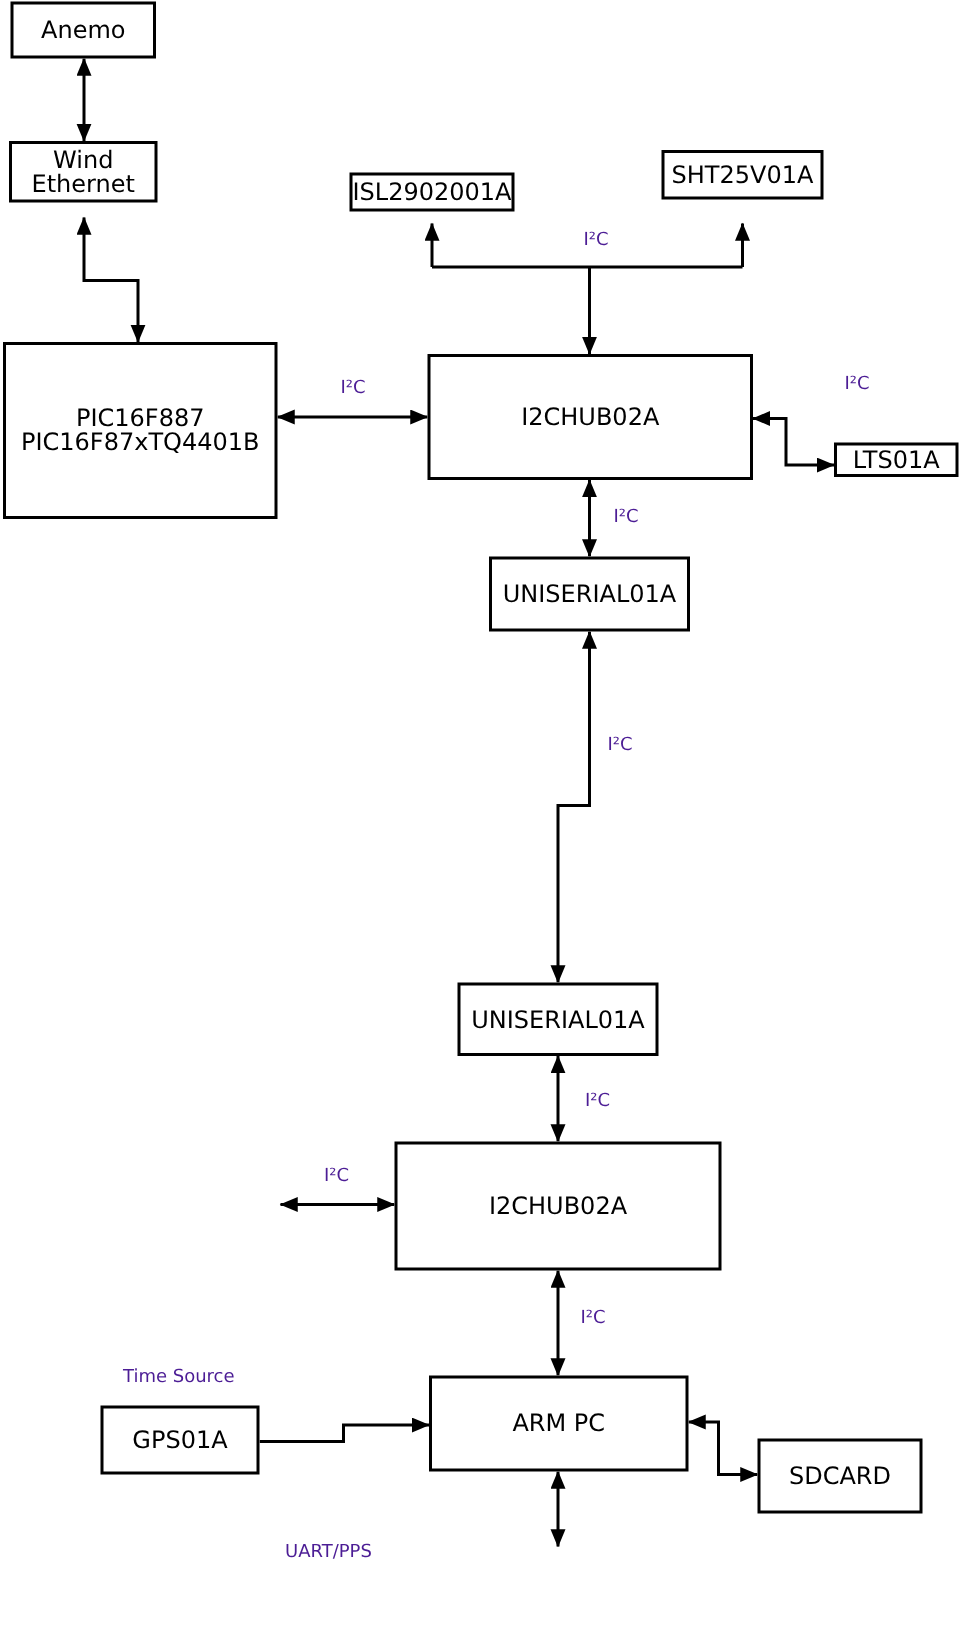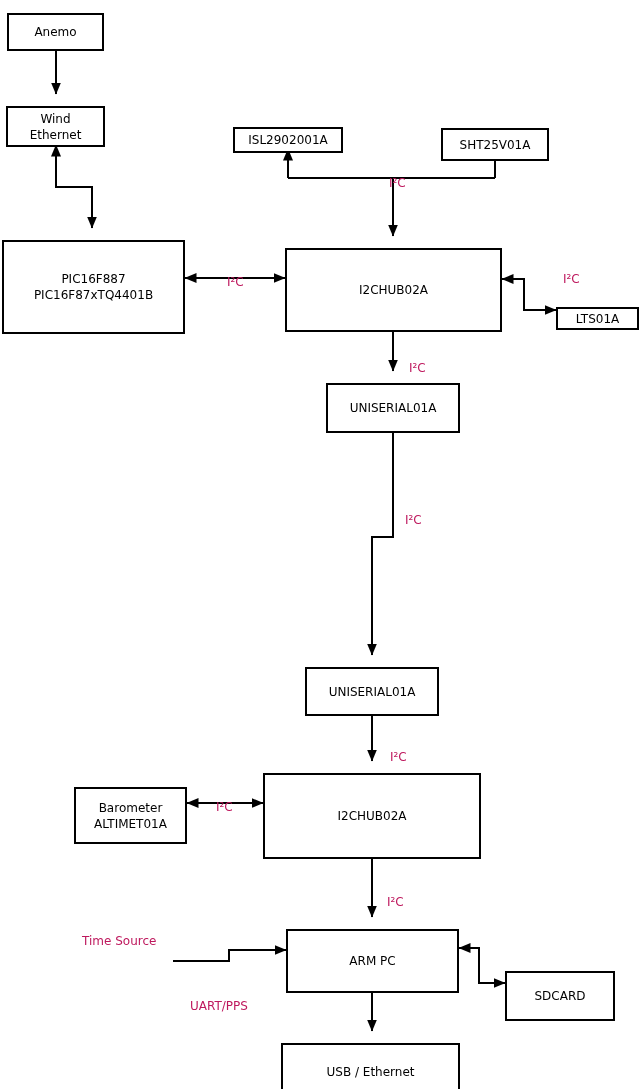--- a/index.html
+++ b/index.html
@@ -4,24 +4,24 @@
 <style>
   html,body{margin:0;padding:0;background:#ffffff;}
   .canvas{
     position:relative;width:640px;height:1089px;background:#ffffff;
     font-family:"DejaVu Sans","Liberation Sans",sans-serif;color:#000000;overflow:hidden;
   }
   .wires{position:absolute;left:0;top:0;width:640px;height:1089px;}
   .node{
     position:absolute;box-sizing:border-box;border:2px solid #000000;background:#ffffff;
     display:flex;flex-direction:column;align-items:center;justify-content:center;
-    text-align:center;font-size:12px;line-height:16px;white-space:nowrap;margin-top:12px;
+    text-align:center;font-size:16px;line-height:16px;white-space:nowrap;
   }
   .edge-label{
-    position:absolute;font-size:12px;line-height:13px;white-space:nowrap;color:#be185d;margin-top:24px;
+    position:absolute;font-size:12px;line-height:13px;white-space:nowrap;color:#4c1d95;
   }
 </style>
 </head>
 <body>
 
 <div class="canvas">
 
   <svg class="wires" width="640" height="1089" viewBox="0 0 640 1089">
     <defs>
       <marker id="ah" markerUnits="userSpaceOnUse" markerWidth="14" markerHeight="12" refX="11.5" refY="5" orient="auto-start-reverse">
@@ -50,30 +50,30 @@
 
   <div class="node" style="left:7px;top:1px;width:97px;height:38px">
     <span>Anemo</span>
   </div>
 
   <div class="node" style="left:6px;top:94px;width:99px;height:41px">
     <span>Wind</span>
     <span>Ethernet</span>
   </div>
 
-  <div class="node" style="left:2px;top:228px;width:183px;height:94px">
+  <div class="node" style="left:2px;top:228px;width:183px;height:118px">
     <span>PIC16F887</span>
     <span>PIC16F87xTQ4401B</span>
   </div>
 
   <div class="node" style="left:233px;top:115px;width:110px;height:26px">
     <span>ISL2902001A</span>
   </div>
 
-  <div class="node" style="left:441px;top:116px;width:108px;height:33px">
+  <div class="node" style="left:441px;top:100px;width:108px;height:33px">
     <span>SHT25V01A</span>
   </div>
 
   <div class="node" style="left:285px;top:236px;width:217px;height:84px">
     <span>I2CHUB02A</span>
   </div>
 
   <div class="node" style="left:556px;top:295px;width:83px;height:23px">
     <span>LTS01A</span>
   </div>
@@ -83,42 +83,38 @@
   </div>
 
   <div class="node" style="left:305px;top:655px;width:134px;height:49px">
     <span>UNISERIAL01A</span>
   </div>
 
   <div class="node" style="left:263px;top:761px;width:218px;height:86px">
     <span>I2CHUB02A</span>
   </div>
 
-  <div class="node" style="left:74px;top:775px;width:113px;height:57px">
-    <span>Barometer</span>
-    <span>ALTIMET01A</span>
+
+  <div class="node" style="left:67px;top:937px;width:106px;height:46px">
+    <span>GPS01A</span>
   </div>
-
 
   <div class="node" style="left:286px;top:917px;width:173px;height:64px">
     <span>ARM PC</span>
   </div>
 
   <div class="node" style="left:505px;top:959px;width:110px;height:50px">
     <span>SDCARD</span>
   </div>
 
-  <div class="node" style="left:281px;top:1031px;width:179px;height:57px">
-    <span>USB / Ethernet</span>
-  </div>
 
   <div class="edge-label" style="left:389px;top:153px">I²C</div>
   <div class="edge-label" style="left:227px;top:252px">I²C</div>
   <div class="edge-label" style="left:563px;top:249px">I²C</div>
   <div class="edge-label" style="left:409px;top:338px">I²C</div>
   <div class="edge-label" style="left:405px;top:490px">I²C</div>
   <div class="edge-label" style="left:390px;top:727px">I²C</div>
   <div class="edge-label" style="left:216px;top:777px">I²C</div>
   <div class="edge-label" style="left:387px;top:872px">I²C</div>
   <div class="edge-label" style="left:82px;top:911px">Time Source</div>
-  <div class="edge-label" style="left:190px;top:976px">UART/PPS</div>
+  <div class="edge-label" style="left:190px;top:1028px">UART/PPS</div>
 
 </div>
 
 </body></html>

